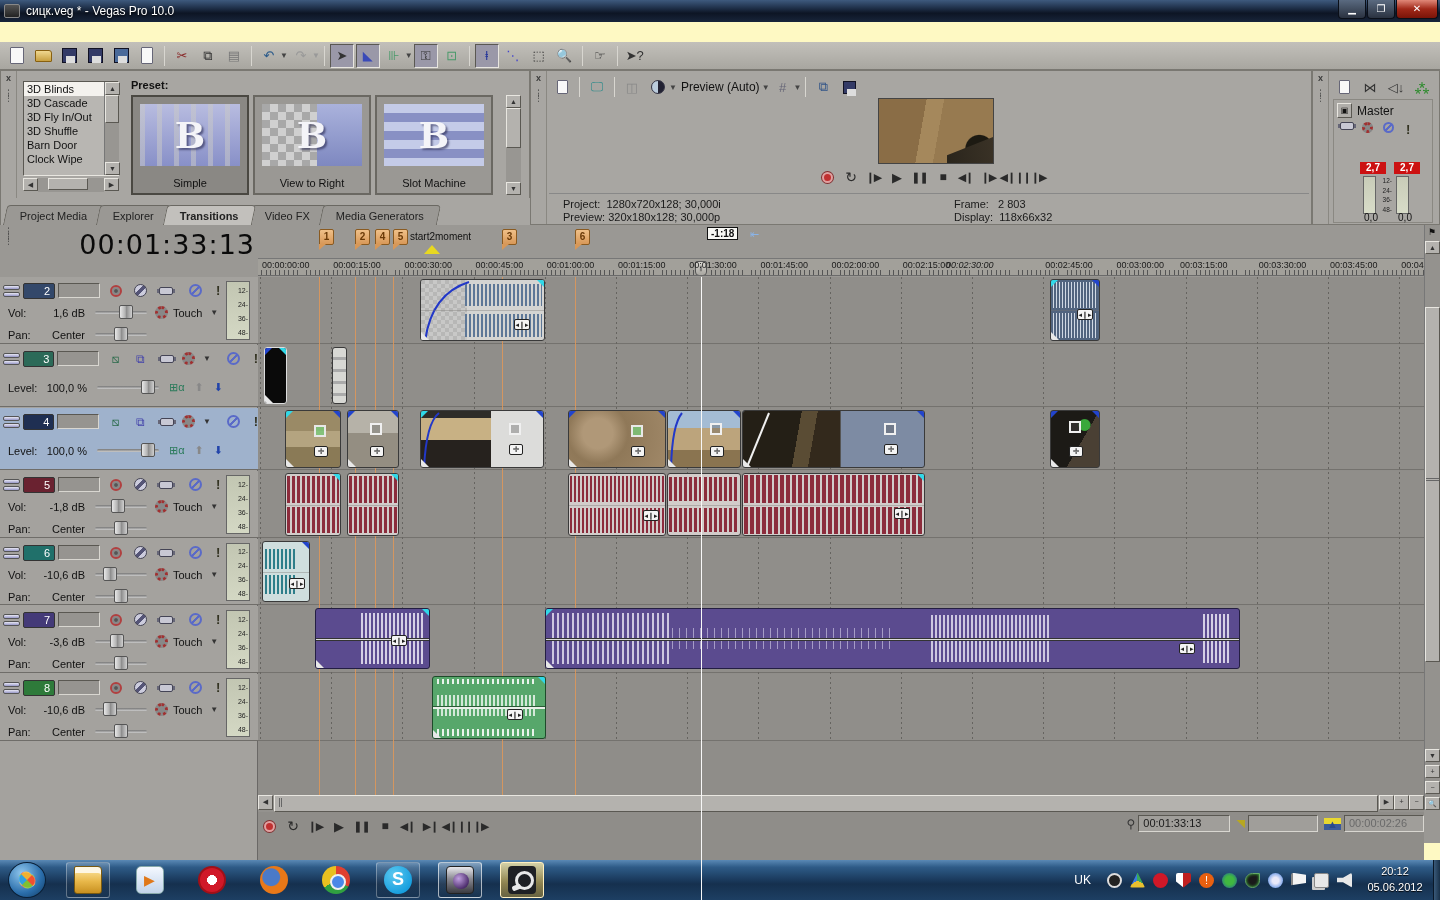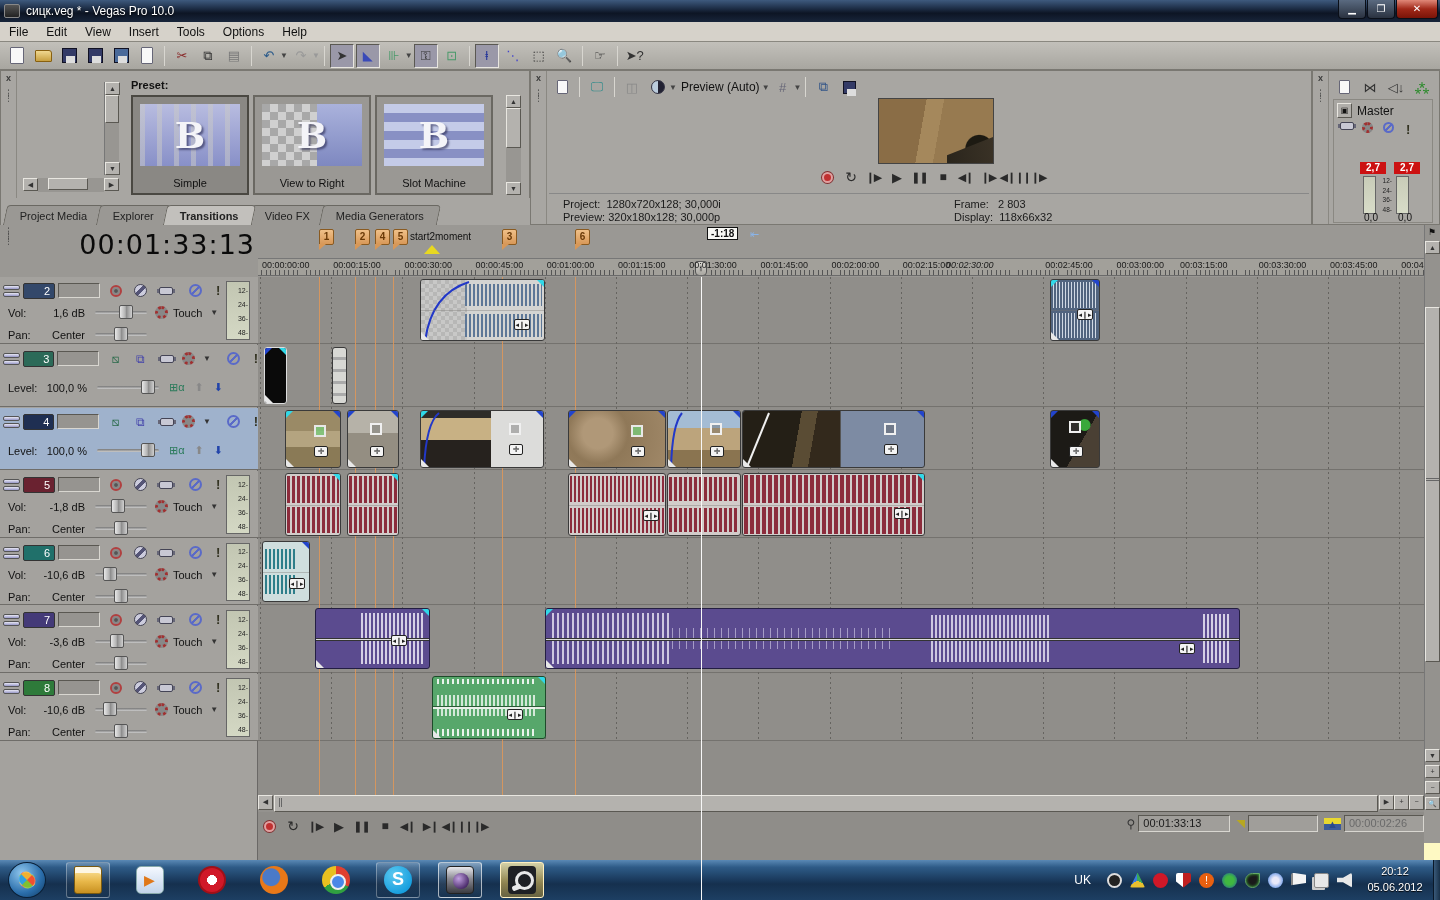--- a/index.html
+++ b/index.html
@@ -215,29 +215,20 @@
   <div id="titlebar">
     <span id="title-icon"></span>
     <span id="title-text">сицк.veg * - Vegas Pro 10.0</span>
     <span id="winbtns">
       <span class="winbtn">▁</span>
       <span class="winbtn">❐</span>
       <span class="winbtn close">✕</span>
     </span>
   </div>
 
-  <div id="menubar">
-    <span class="menu-item">File</span>
-    <span class="menu-item">Edit</span>
-    <span class="menu-item">View</span>
-    <span class="menu-item">Insert</span>
-    <span class="menu-item">Tools</span>
-    <span class="menu-item">Options</span>
-    <span class="menu-item">Help</span>
-  </div>
 
   <div id="toolbar">
     <span class="tbtn">
         <span class="glyph-doc"></span>
       </span>
     <span class="tbtn">
         <span class="glyph-folder"></span>
       </span>
     <span class="tbtn">
         <span class="glyph-floppy"></span>
@@ -276,20 +267,28 @@
     <span class="tbtn">☞</span>
     <span class="tsep"></span>
     <span class="tbtn">➤?</span>
   </div>
 
   <div class="pane" id="pane-trans">
     <div class="grip-strip">
       <span class="grip-x">x</span>
       <span class="grip-dots">⋮<br>⋮</span>
     </div>
+    <div id="trans-list">
+      <div class="tl-item sel">3D Blinds</div>
+      <div class="tl-item">3D Cascade</div>
+      <div class="tl-item">3D Fly In/Out</div>
+      <div class="tl-item">3D Shuffle</div>
+      <div class="tl-item">Barn Door</div>
+      <div class="tl-item">Clock Wipe</div>
+    </div>
     <div id="trans-vscroll">
       <div class="sb-btn">▲</div>
       <div class="sb-thumb" style="height:28px"></div>
       <div class="sb-btn" style="position:absolute;bottom:0">▼</div>
     </div>
     <div id="trans-hscroll">
       <div class="sb-btn">◀</div>
       <div class="mid">
           <div class="sb-thumb" style="width:40px;height:12px;margin-left:10px"></div>
         </div>

